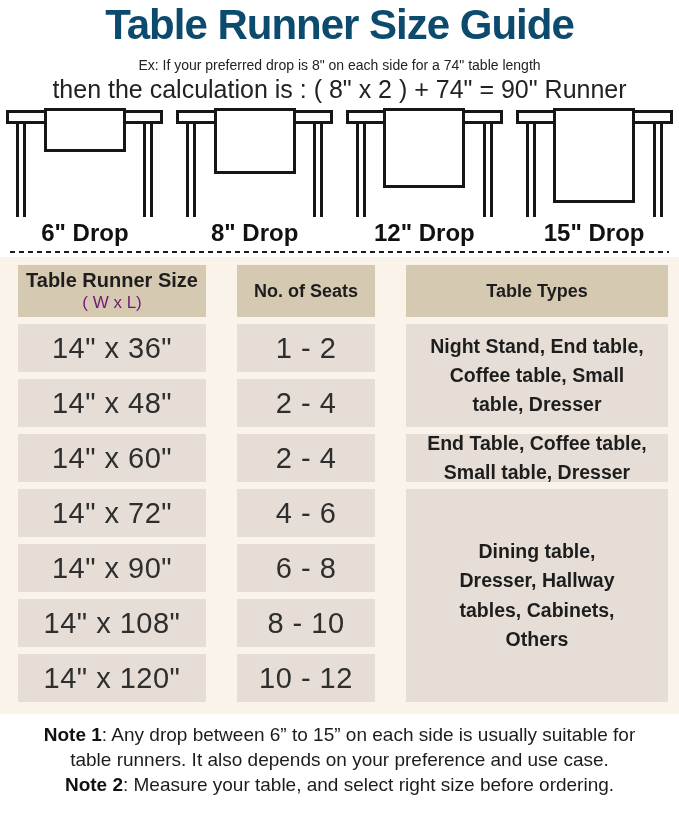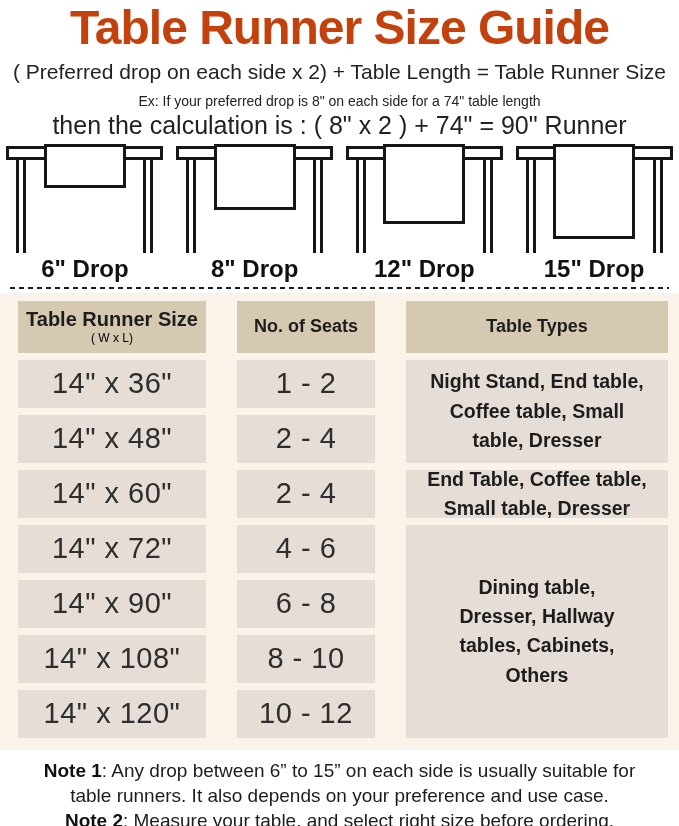--- a/index.html
+++ b/index.html
@@ -8,22 +8,22 @@
     width: 679px; height: 826px;
     font-family: "Liberation Sans", "DejaVu Sans", sans-serif;
     color: #1a1a1a;
     overflow: hidden;
   }
   .page { width: 679px; height: 826px; overflow: hidden; background: #fff; }
 
   
   .header { text-align: center; padding-top: 2px; }
   .title {
-    font-size: 48px; font-weight: bold; letter-spacing: -1px;
-    line-height: 1.1; color: #c2410c;
+    font-size: 42px; font-weight: bold; letter-spacing: -1px;
+    line-height: 1.1; color: #0c4a6e;
   }
   .formula { font-size: 21px; margin-top: 5px; color: #222; }
   .ex1 { font-size: 14px; margin-top: 9px; color: #222; }
   .ex2 { font-size: 25px; margin-top: 2px; color: #222; }
 
   
   .illos { display: flex; margin-top: 4px; height: 110px; }
   .illo { flex: 1; position: relative; }
   .canvas { position: relative; width: 157px; height: 110px; margin: 0 auto; }
   .tabletop {
@@ -58,42 +58,41 @@
     grid-template-rows: 52px repeat(7, 48px);
     gap: 7px 31px;
     width: 622px;
   }
   .cell {
     background: #e6ded6; display: flex; flex-direction: column;
     align-items: center; justify-content: center; text-align: center;
   }
   .hcell { background: #d6c9b2; }
   .h-main { font-size: 20px; font-weight: bold; color: #1d1d1d; line-height: 1.15; }
-  .h-sub  { font-size: 12px; color: #000000; line-height: 1.15; margin-top: 1px; }
+  .h-sub  { font-size: 17px; color: #701a75; line-height: 1.15; margin-top: 1px; }
   .h-one  { font-size: 18px; font-weight: bold; color: #1d1d1d; }
   .val { font-size: 29px; color: #2e2e2e; letter-spacing: 0.5px; }
   .types { font-size: 19.5px; font-weight: bold; color: #1d1d1d; line-height: 1.5; padding: 0 6px; }
   .types span { display: block; }
   .gc1 { grid-column: 1; } .gc2 { grid-column: 2; } .gc3 { grid-column: 3; }
   .gr1 { grid-row: 1; } .gr2 { grid-row: 2; } .gr3 { grid-row: 3; } .gr4 { grid-row: 4; }
   .gr5 { grid-row: 5; } .gr6 { grid-row: 6; } .gr7 { grid-row: 7; } .gr8 { grid-row: 8; }
   .sp12 { grid-row: 2 / 4; } .sp3 { grid-row: 4 / 5; } .sp47 { grid-row: 5 / 9; }
 
   
   .notes { text-align: center; padding-top: 8px; font-size: 19px; line-height: 25px; color: #1c1c1c; }
   .notes b { color: #111; }
 </style>
 </head>
 <body>
 
 <div class="page">
 
   <div class="header">
     <div class="title">Table Runner Size Guide</div>
-    <div class="formula">( Preferred drop on each side x 2) + Table Length = Table Runner Size</div>
     <div class="ex1">Ex: If your preferred drop is 8" on each side for a 74" table length</div>
     <div class="ex2">then the calculation is : ( 8" x 2 ) + 74" = 90" Runner</div>
   </div>
 
   <div class="illos">
     <div class="illo">
       <div class="canvas">
         <div class="tabletop"></div>
         <div class="leg l1"></div>
         <div class="leg l2"></div>

